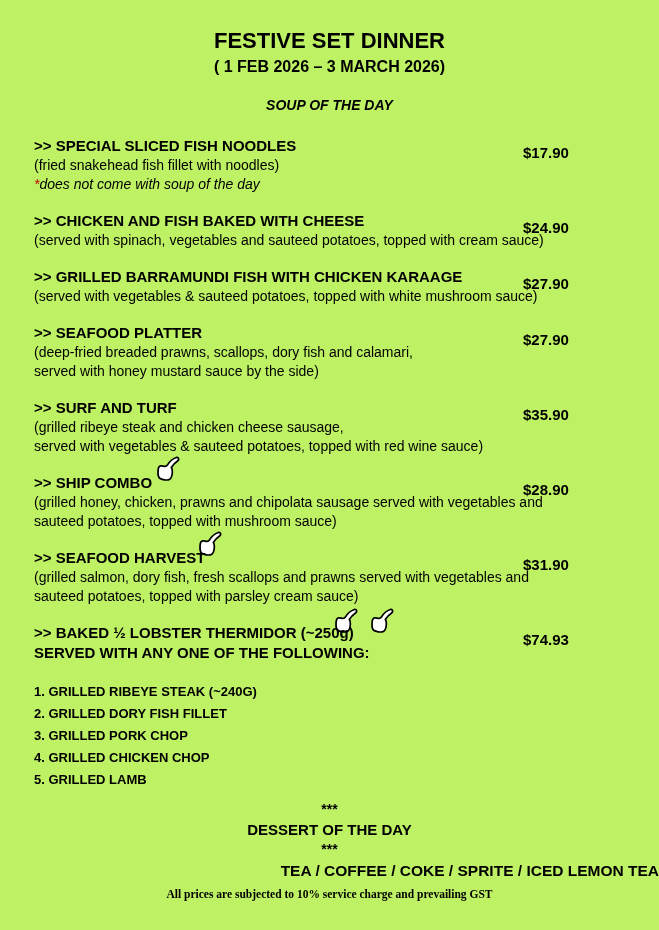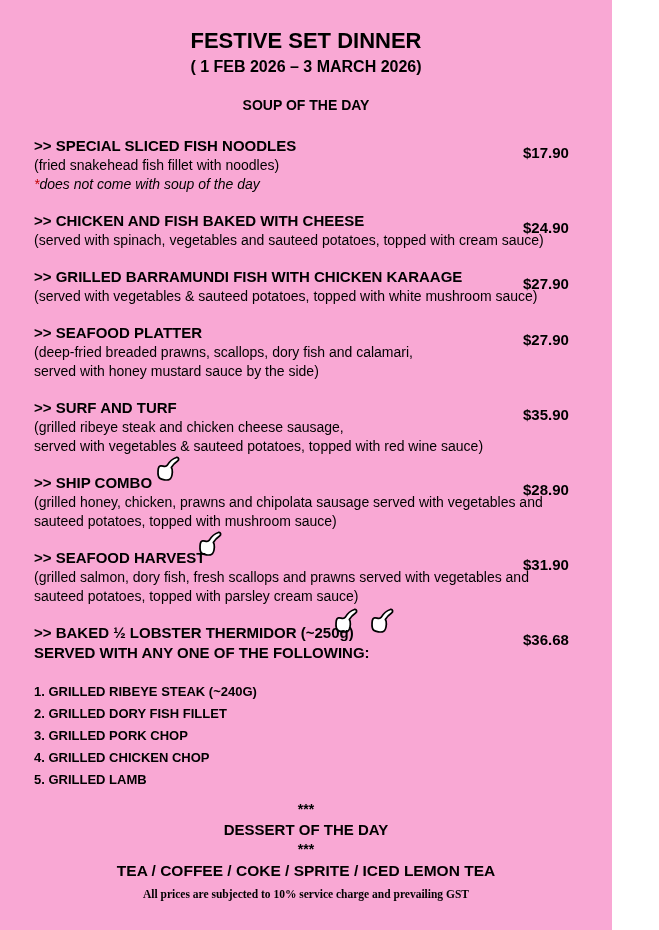--- a/index.html
+++ b/index.html
@@ -2,25 +2,25 @@
 <html><head>
 <meta charset="utf-8">
 <style>
   * { margin:0; padding:0; box-sizing:border-box; }
   html,body { background:#fff; }
   body {
     width:659px; height:930px; overflow:hidden;
     font-family:"Liberation Sans", sans-serif;
     color:#000;
   }
-  .page { width:612px; height:930px; background:#f9a8d4; position:relative; }
+  .page { width:659px; height:930px; background:#bef264; position:relative; }
 
   .title    { text-align:center; padding-top:28px; font-size:22px; font-weight:bold; line-height:26px; }
   .subtitle { text-align:center; font-size:16px; font-weight:bold; line-height:20px; margin-top:3px; }
-  .section  { text-align:center; font-size:14px; font-weight:bold; line-height:17px; margin-top:20px; }
+  .section  { text-align:center; font-size:14px; font-weight:bold; line-height:17px; margin-top:20px;font-style:italic; }
 
   .items { margin-top:22px; padding-left:34px; padding-right:16px; }
   .item  { position:relative; margin-bottom:17px; font-size:14px; line-height:19px; }
   .head  { position:relative; }
   .name  { font-size:15px; font-weight:bold; }
   .price { position:absolute; left:489px; top:7px; font-size:15px; font-weight:bold; white-space:nowrap; }
   .desc  { font-size:14px; }
   .subhead { font-size:15px; font-weight:bold; }
   .note  { font-size:14px; font-style:italic; }
   .star  { color:#C00000; font-style:italic; }
@@ -31,21 +31,21 @@
   .t-harvest { left:163px; top:-21px; }
   .t-lob1    { left:299px; top:-19px; }
   .t-lob2    { left:335px; top:-19px; }
 
   .options { padding-left:34px; margin-top:19px; }
   .option  { font-size:13px; font-weight:bold; line-height:22px; }
 
   .footer  { text-align:center; margin-top:9px; }
   .stars   { font-size:14px; font-weight:bold; line-height:18px; }
   .dessert { font-size:15px; font-weight:bold; line-height:20px; margin-top:2px; }
-  .drinks  { font-size:15.5px; font-weight:bold; line-height:20px; margin-top:3px; }
+  .drinks  { font-size:15.5px; font-weight:bold; line-height:20px; margin-top:3px;text-align:right; }
   .fine    { font-family:Liberation Serif, serif; font-size:11.5px; font-weight:600; line-height:16px; margin-top:5px;text-align:center; }
 </style>
 </head>
 <body>
 
 <div class="page">
 
   <div class="title">FESTIVE SET DINNER</div>
   <div class="subtitle">( 1 FEB 2026 – 3 MARCH 2026)</div>
   <div class="section">SOUP OF THE DAY</div>
@@ -129,21 +129,21 @@
           <path d="M4.8 11.6 C3.3 12 2.9 13.8 3.1 16 C3.3 18.8 4.1 21.4 5.4 22.2 C7 23.2 12.1 23.3 13.7 22.2 C15.1 21.2 15.6 18.2 15.4 15.6 C15.3 14 14.8 12.5 14 11.7 C15 9.4 16.7 7 18.5 5.4 C20 4.1 18.9 1.9 17.1 2.6 C14.4 3.8 11.5 7.3 10.2 10.4 C9.8 11.2 9.3 11.4 8.3 11.5 C7.1 11.6 5.9 11.3 4.8 11.6 Z"></path>
         </g>
       </svg>
       <svg class="thumb t-lob2" viewBox="0 0 24 24">
         <g transform="rotate(8 12 12)">
           <path d="M4.8 11.6 C3.3 12 2.9 13.8 3.1 16 C3.3 18.8 4.1 21.4 5.4 22.2 C7 23.2 12.1 23.3 13.7 22.2 C15.1 21.2 15.6 18.2 15.4 15.6 C15.3 14 14.8 12.5 14 11.7 C15 9.4 16.7 7 18.5 5.4 C20 4.1 18.9 1.9 17.1 2.6 C14.4 3.8 11.5 7.3 10.2 10.4 C9.8 11.2 9.3 11.4 8.3 11.5 C7.1 11.6 5.9 11.3 4.8 11.6 Z"></path>
         </g>
       </svg>
       <div class="head">
         <span class="name">&gt;&gt; BAKED ½ LOBSTER THERMIDOR (~250g)</span>
-        <span class="price">$36.68</span>
+        <span class="price">$74.93</span>
       </div>
       <div class="subhead">SERVED WITH ANY ONE OF THE FOLLOWING:</div>
     </div>
 
   </div>
 
   <div class="options">
     <div class="option">1. GRILLED RIBEYE STEAK (~240G)</div>
     <div class="option">2. GRILLED DORY FISH FILLET</div>
     <div class="option">3. GRILLED PORK CHOP</div>

